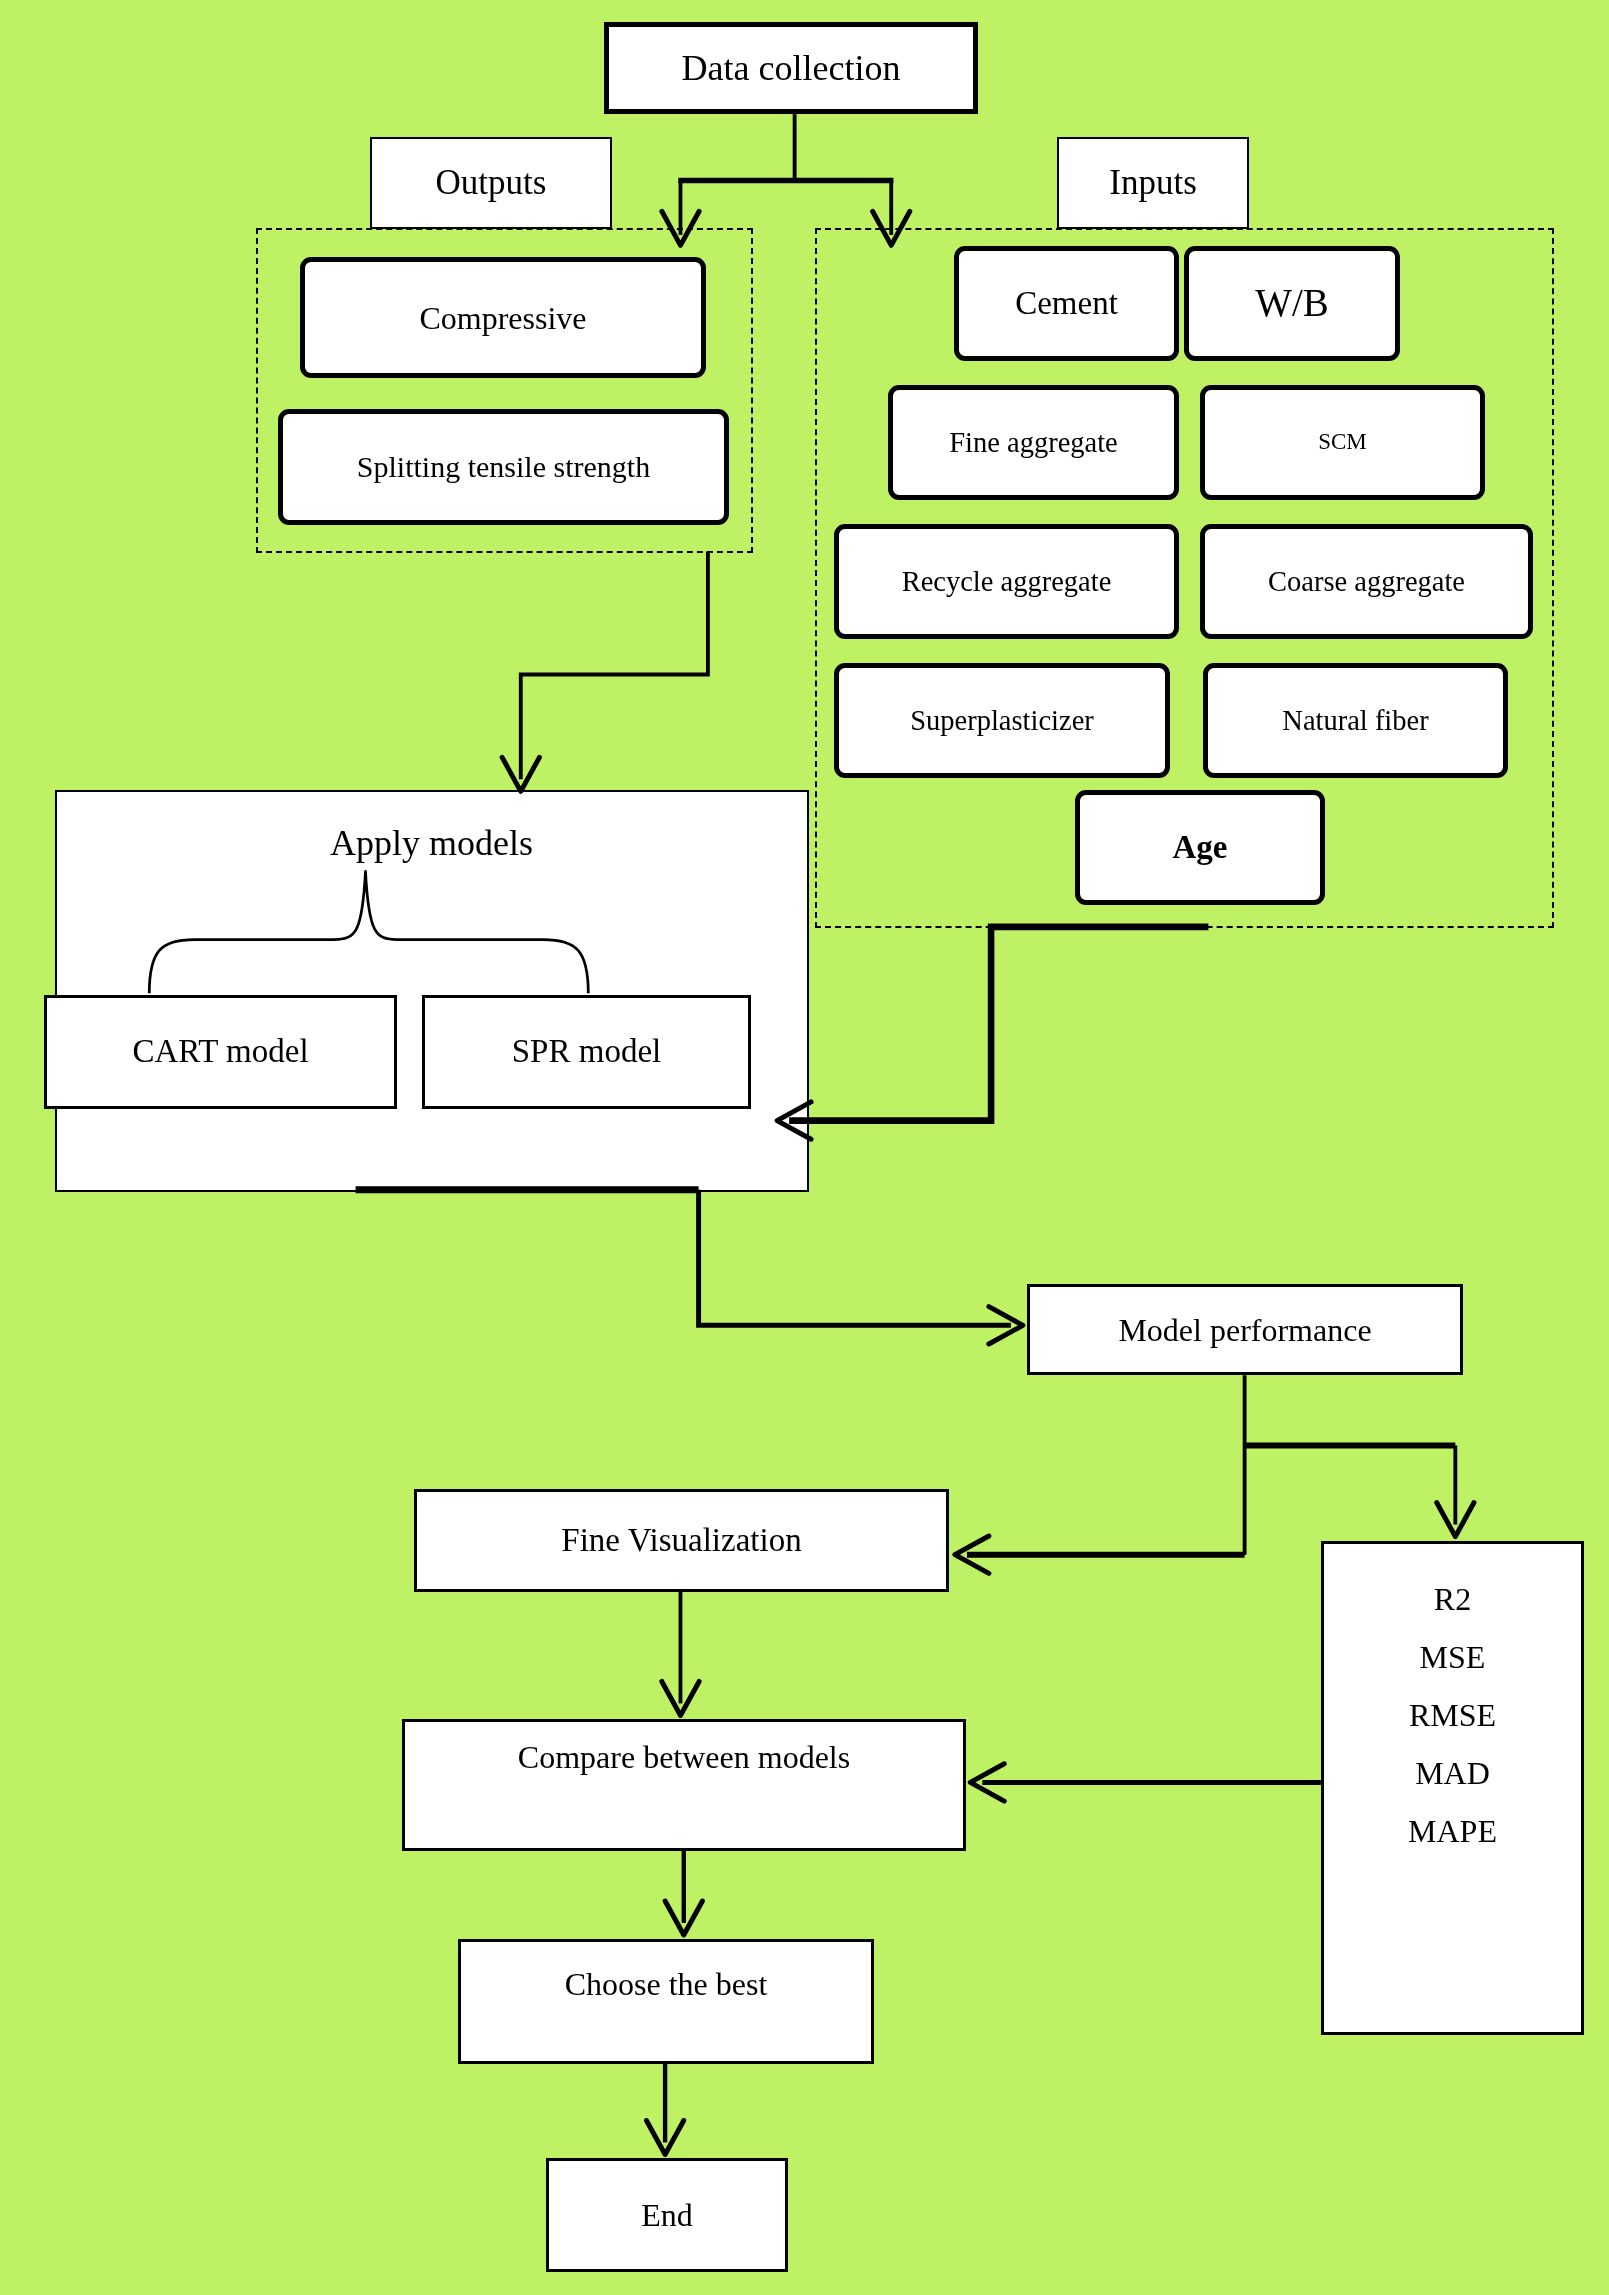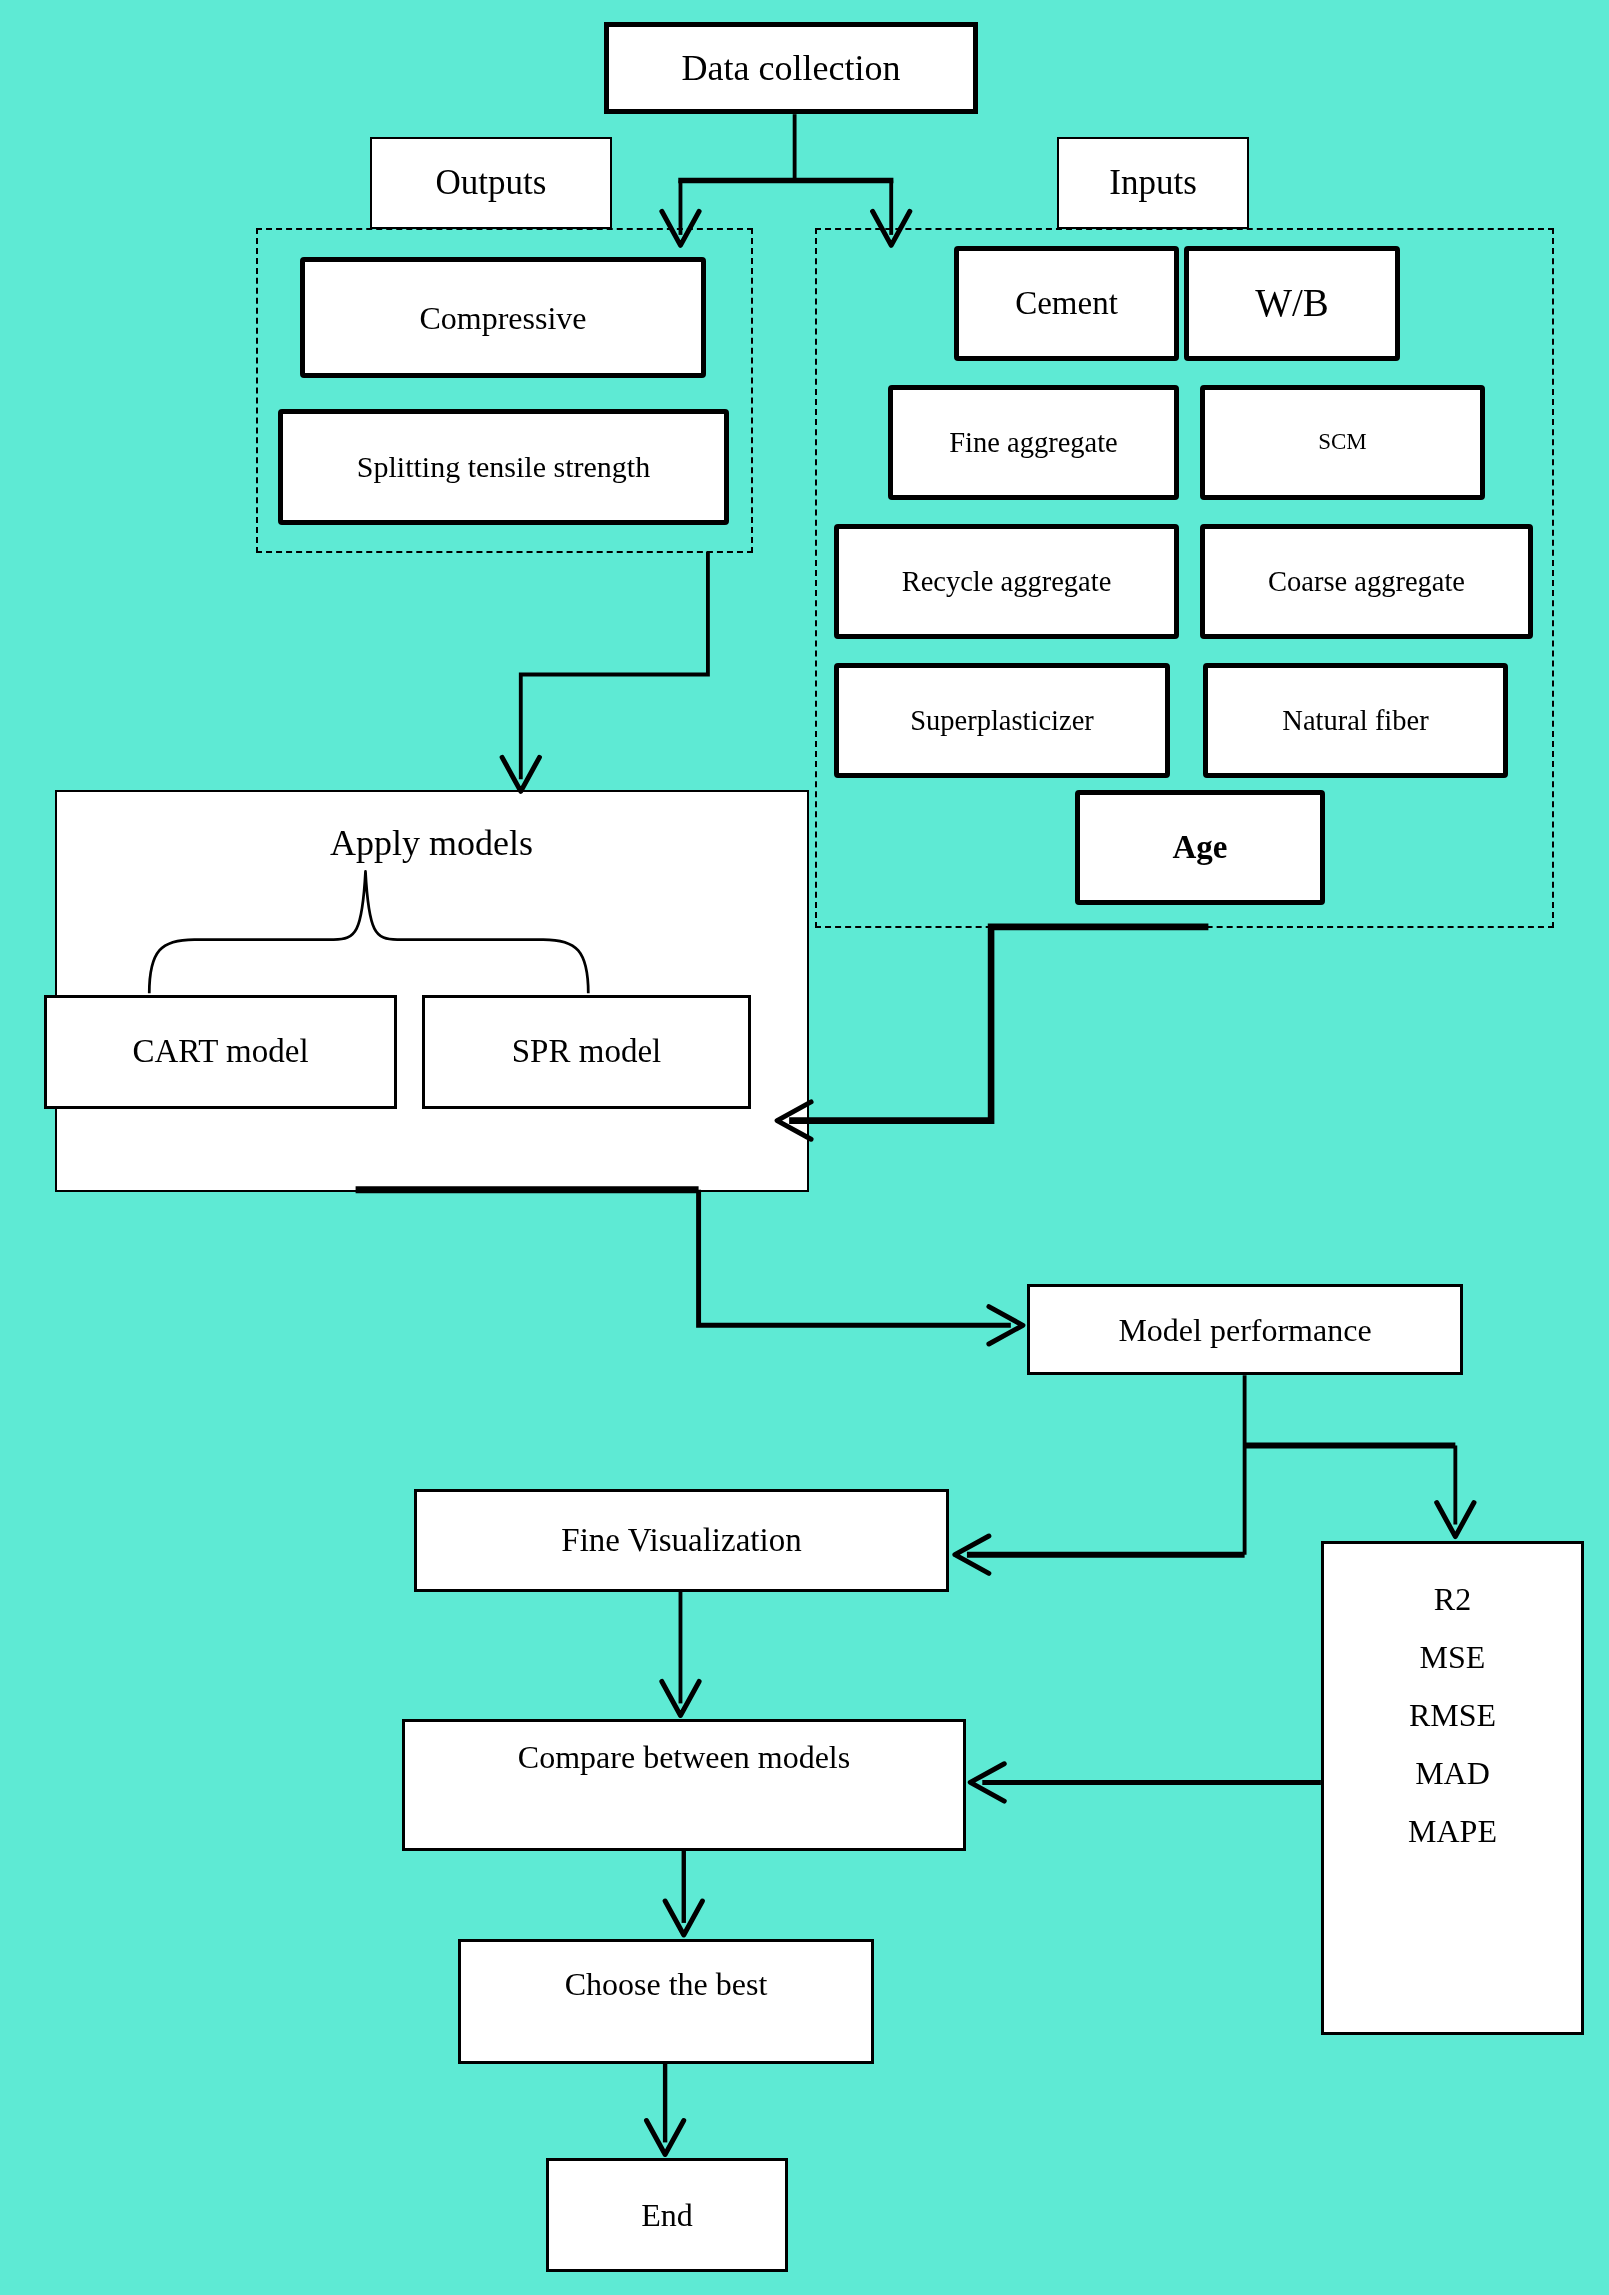--- a/index.html
+++ b/index.html
@@ -1,27 +1,27 @@
 <!DOCTYPE html>
 <html style="font-size:8.8px"><head>
 <meta charset="utf-8">
 <style>
   html,body{margin:0;padding:0;background:#ffffff;}
   .canvas{
-    position:relative;width:1609px;height:2295px;background:#5eead4;
+    position:relative;width:1609px;height:2295px;background:#bef264;
     font-family:"Liberation Serif","DejaVu Serif",serif;color:#000;
   }
   .edges{position:absolute;left:0;top:0;width:1609px;height:2295px;pointer-events:none;}
   .box{
     position:absolute;box-sizing:border-box;background:#ffffff;
     border:3.3px solid #000;display:flex;align-items:center;justify-content:center;
     text-align:center;line-height:1.25;
   }
   .dashed{border:2.2px dashed #000;background:transparent;}
-  .round{border-radius:4px;border-width:5px;}
+  .round{border-radius:11px;border-width:5px;}
   
   .n-datacol{left:604px;top:22px;width:374px;height:92px;border-width:5px;font-size:36px;}
   .n-outlabel{left:370px;top:137px;width:242px;height:92px;border-width:2.7px;font-size:35px;}
   .n-inlabel{left:1057px;top:137px;width:192px;height:92px;border-width:2.7px;font-size:35px;}
   .n-outgrp{left:256px;top:228px;width:497px;height:325px;}
   .n-ingrp{left:815px;top:228px;width:739px;height:700px;}
   .n-compressive{left:300px;top:257px;width:406px;height:121px;font-size:32px;}
   .n-splitting{left:278px;top:409px;width:451px;height:116px;font-size:30px;}
   .n-cement{left:954px;top:246px;width:225px;height:115px;font-size:33px;}
   .n-wb{left:1184px;top:246px;width:216px;height:115px;font-size:39px;}

